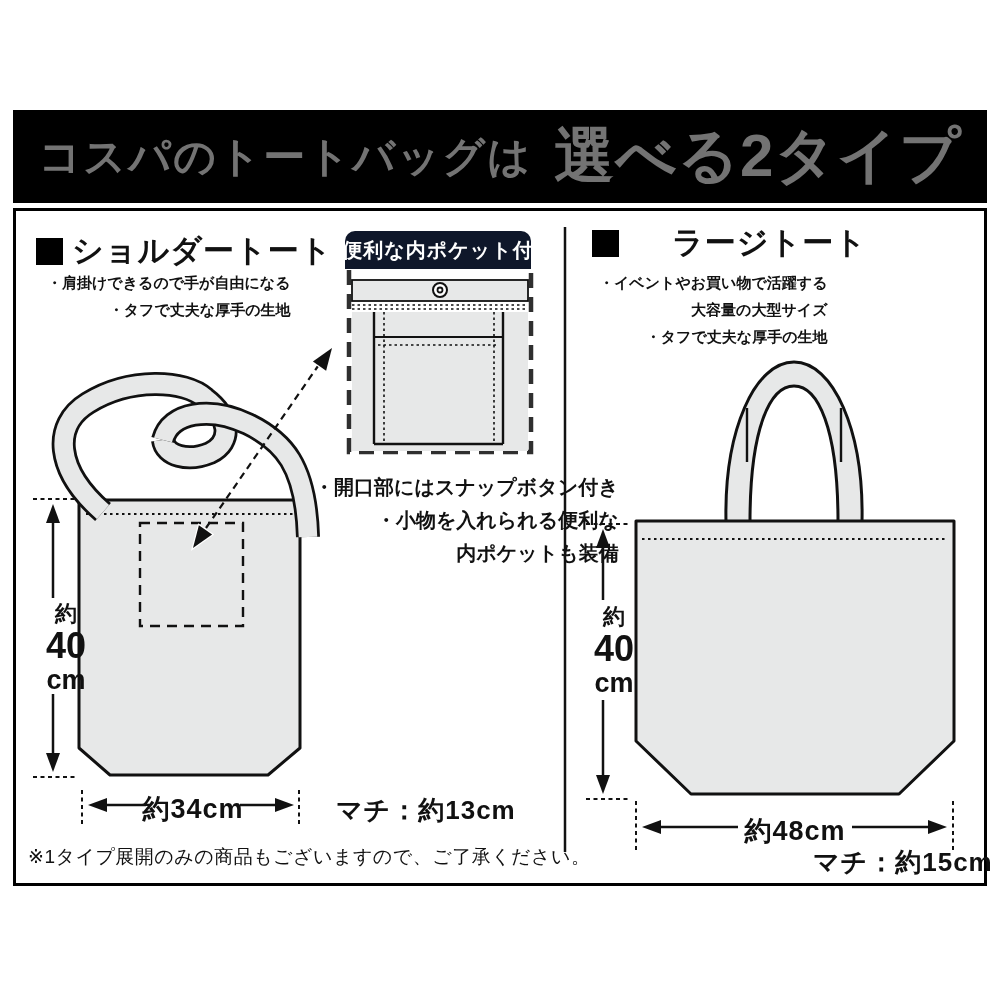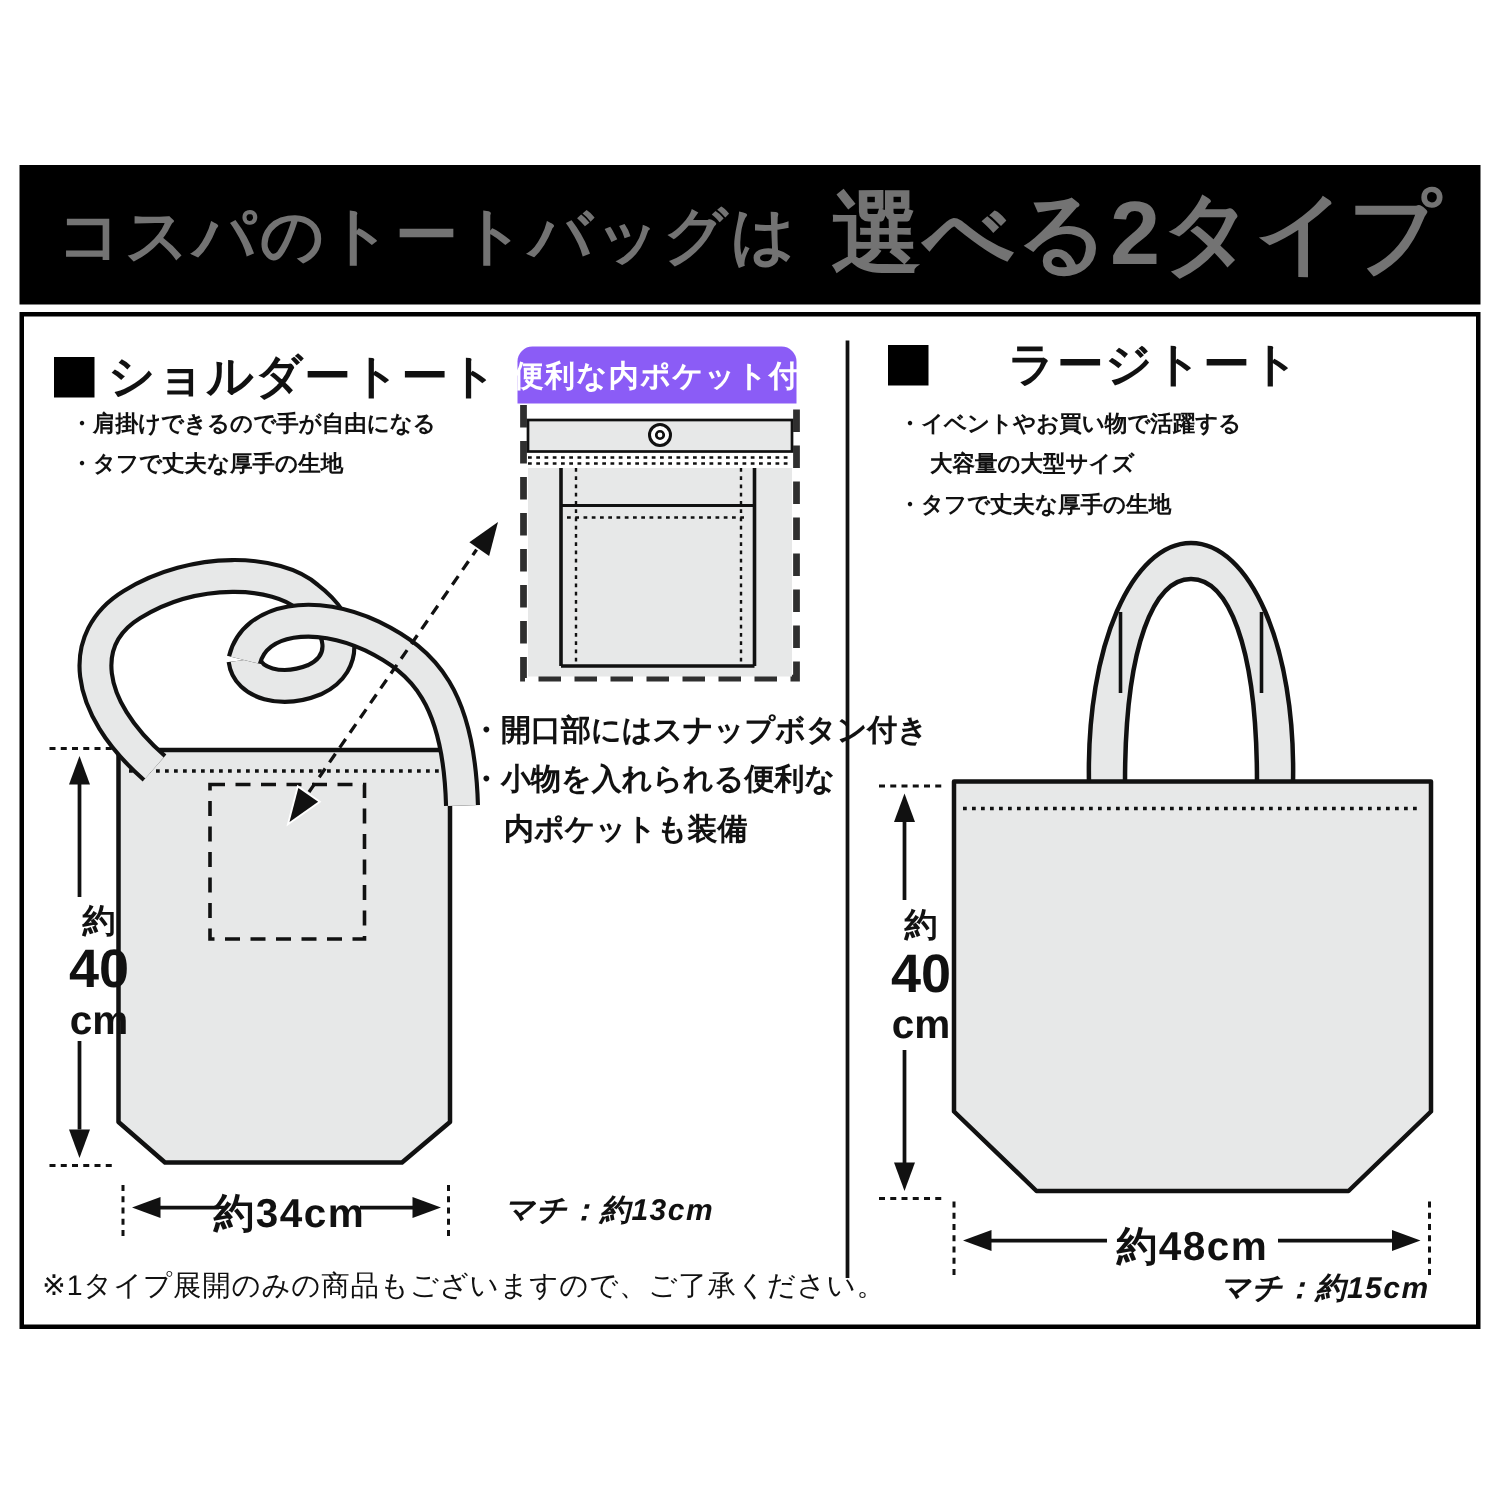--- a/index.html
+++ b/index.html
@@ -8,36 +8,36 @@
   .abs{position:absolute;}
   
   .banner{left:13px;top:110px;width:974px;height:93px;background:#000;z-index:3;
           display:flex;align-items:center;justify-content:center;gap:22px;color:#737373;white-space:nowrap;}
   .banner .t-reg{font-size:42px;font-weight:600;letter-spacing:2px;}
   .banner .t-bold{font-size:60px;font-weight:900;letter-spacing:1px;}
   
   .content-box{left:13px;top:208px;width:974px;height:678px;border:3px solid #000;background:#fff;
                box-sizing:border-box;z-index:1;}
   .art{left:0;top:0;z-index:2;}
-  .txt{z-index:4;white-space:nowrap;}
+  .txt{z-index:4;white-space:nowrap;text-align:right;}
   .section-heading{display:flex;align-items:center;font-size:31px;font-weight:900;letter-spacing:1px;}
   .section-heading .sq{width:27px;height:27px;background:#000;margin-right:9px;flex:0 0 auto;}
   .features{font-size:15px;font-weight:600;line-height:27px;}
   .features .indent{padding-left:21px;}
   .notes{font-size:20px;font-weight:600;line-height:33px;}
   .notes .indent{padding-left:22px;}
-  .inset-caption{width:186px;height:38px;background:#8b5cf6;border-radius:10px 10px 0 0;
+  .inset-caption{width:186px;height:38px;background:#0f172a;border-radius:10px 10px 0 0;
                  display:flex;align-items:center;justify-content:center;color:#fff;
                  font-size:20px;font-weight:700;letter-spacing:1px;}
   .vdim{transform:translateX(-50%);text-align:center;font-weight:800;}
   .vdim .p{display:block;font-size:22px;line-height:26px;}
   .vdim .v{display:block;font-size:36px;line-height:38px;font-weight:900;}
   .vdim .u{display:block;font-size:27px;line-height:30px;}
   .hdim{transform:translateX(-50%);font-size:27px;font-weight:800;letter-spacing:1px;}
-  .gusset{font-size:20px;font-weight:800;letter-spacing:1px;font-style:italic;}
+  .gusset{font-size:26px;font-weight:800;letter-spacing:1px;}
   .footnote{font-size:19px;font-weight:400;letter-spacing:0.5px;}
 </style>
 </head>
 <body>
 
 <div class="canvas">
 
   <div class="abs banner">
     <span class="t-reg">コスパのトートバッグは</span>
     <span class="t-bold">選べる2タイプ</span>

